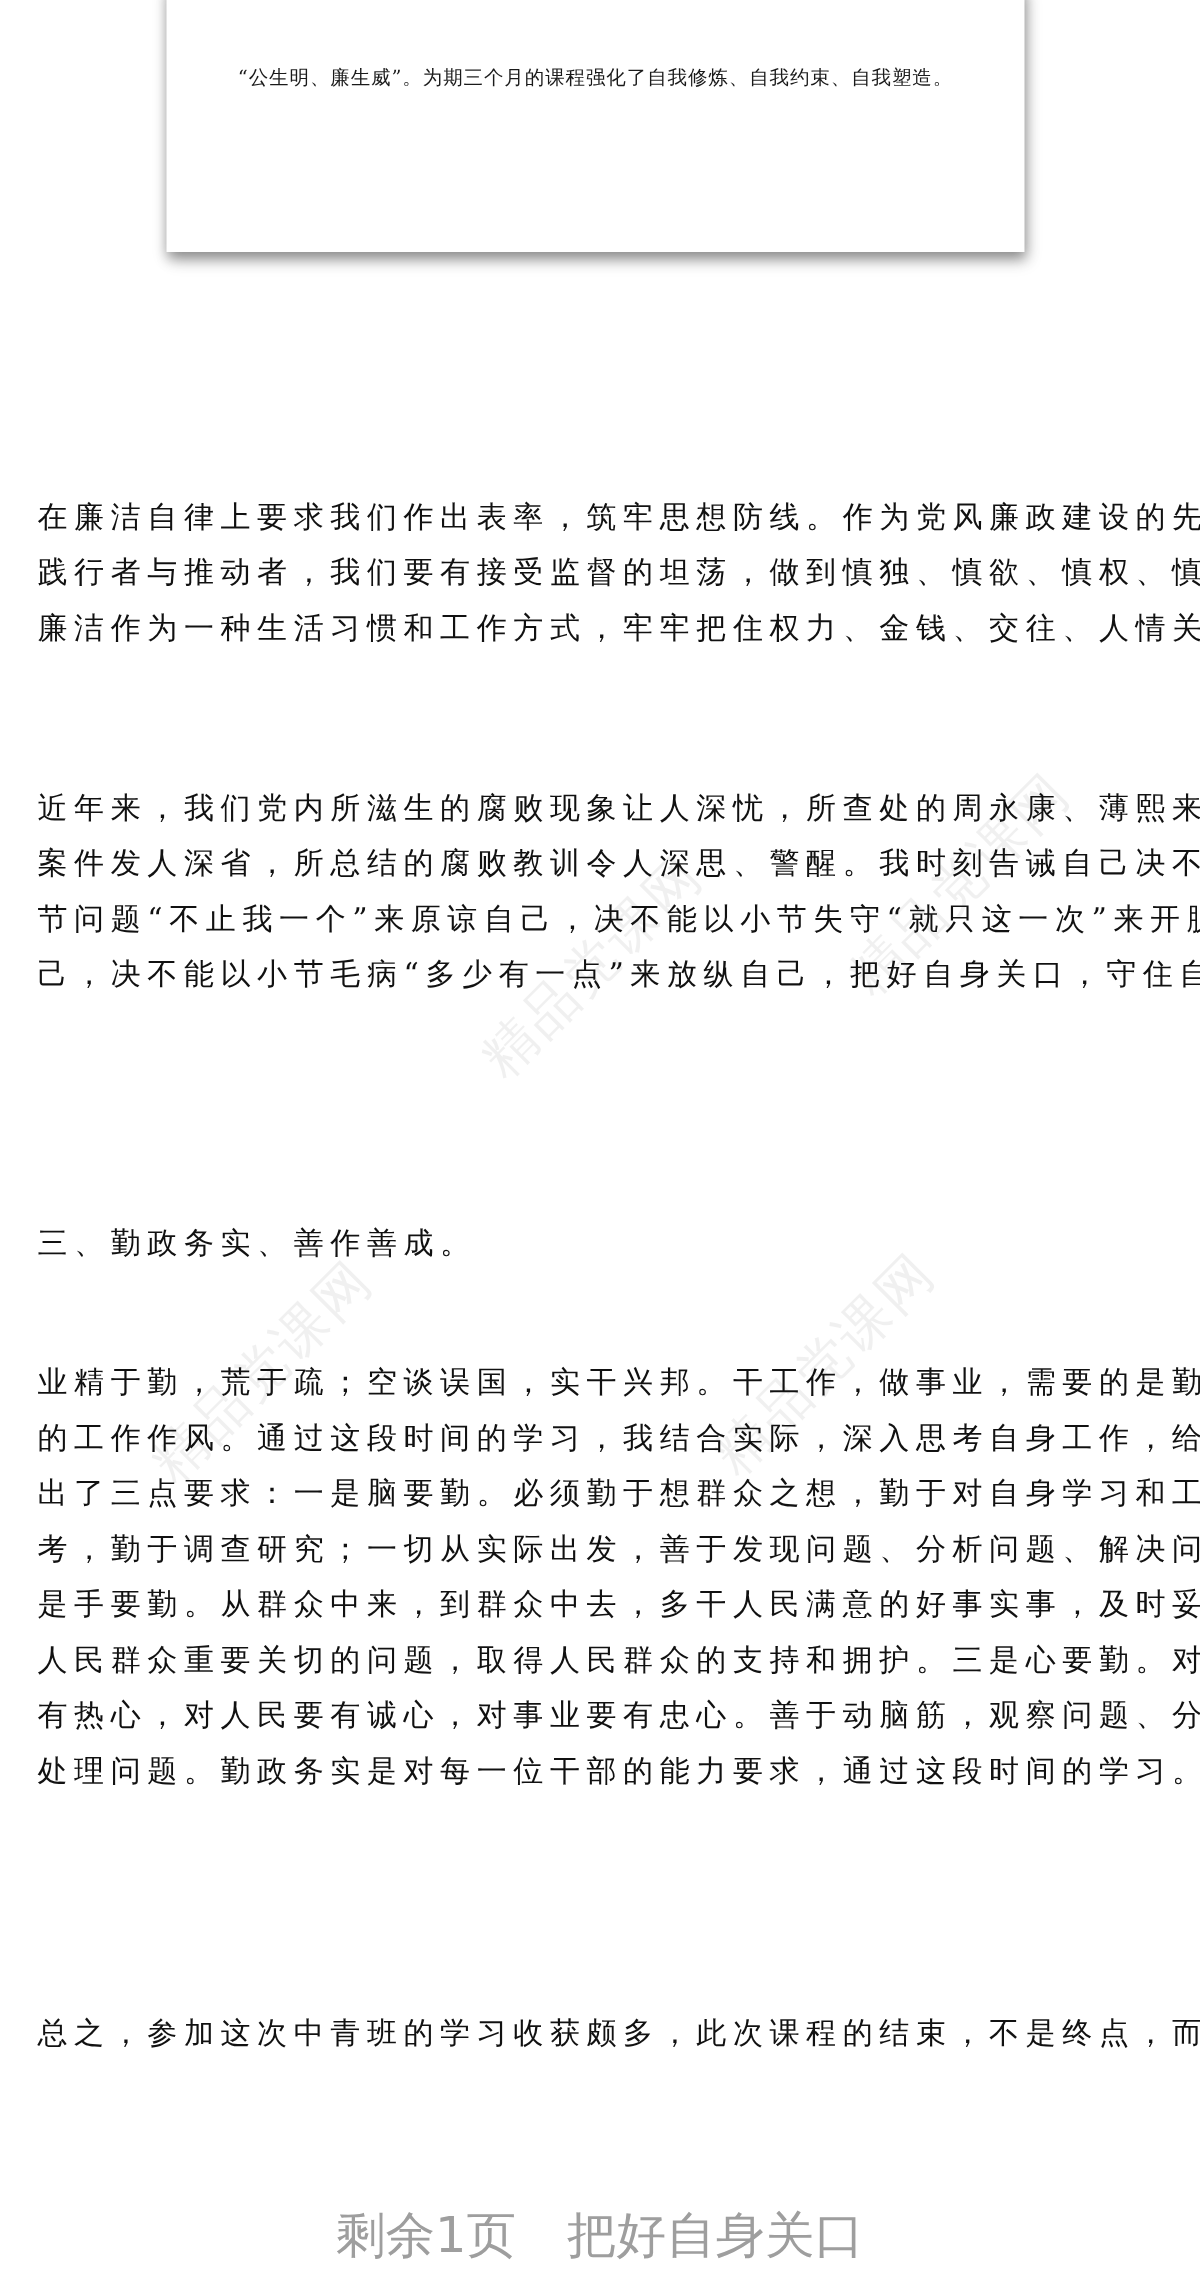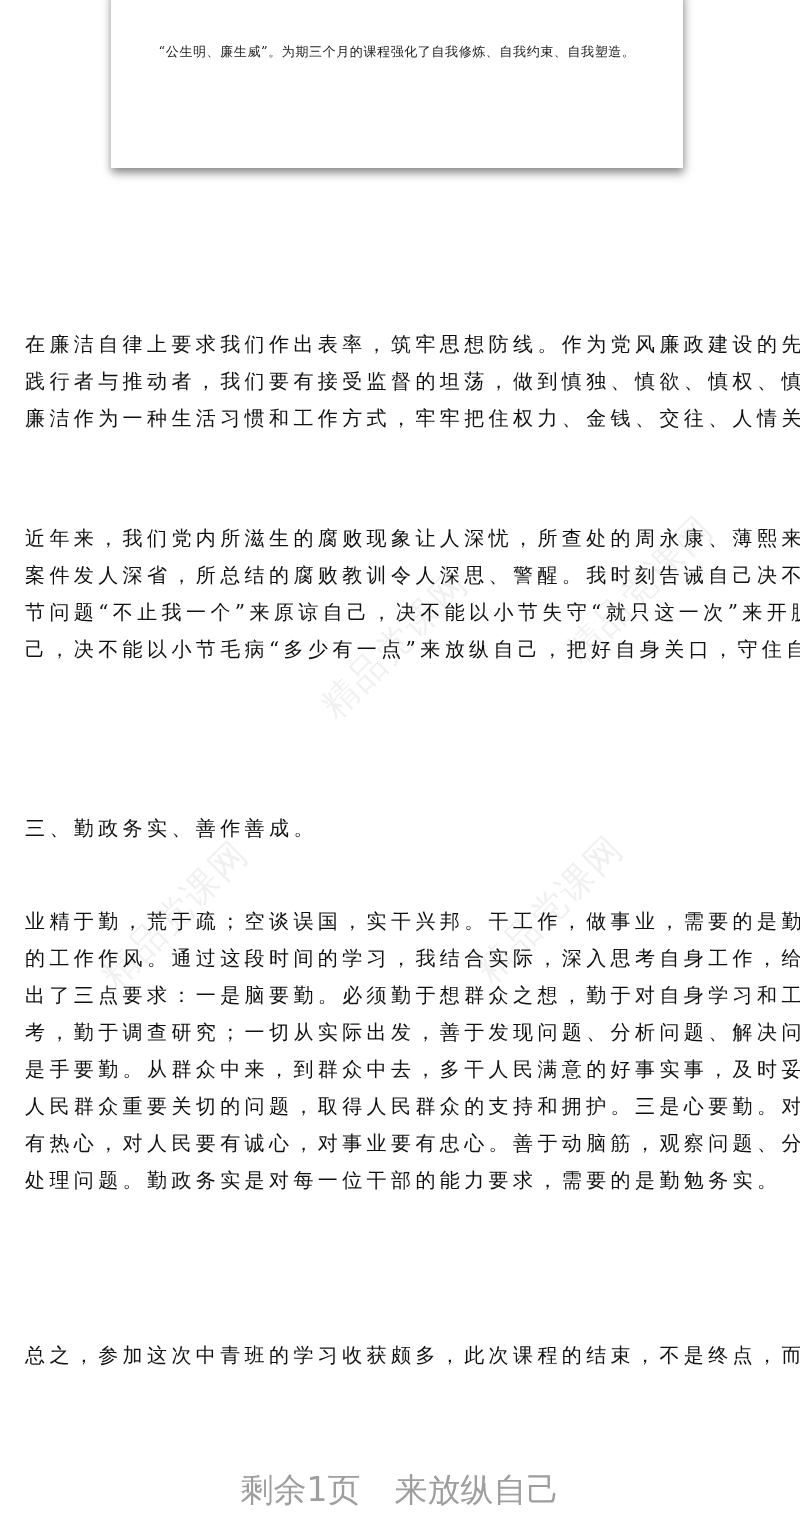--- a/index.html
+++ b/index.html
@@ -73,23 +73,23 @@
   </div>
 
   <div class="para" style="top:903px;">
     <span class="line">业精于勤，荒于疏；空谈误国，实干兴邦。干工作，做事业，需要的是勤勉务实</span>
     <span class="line">的工作作风。通过这段时间的学习，我结合实际，深入思考自身工作，给自己提</span>
     <span class="line">出了三点要求：一是脑要勤。必须勤于想群众之想，勤于对自身学习和工作的思</span>
     <span class="line">考，勤于调查研究；一切从实际出发，善于发现问题、分析问题、解决问题。二</span>
     <span class="line">是手要勤。从群众中来，到群众中去，多干人民满意的好事实事，及时妥善解决</span>
     <span class="line">人民群众重要关切的问题，取得人民群众的支持和拥护。三是心要勤。对工作要</span>
     <span class="line">有热心，对人民要有诚心，对事业要有忠心。善于动脑筋，观察问题、分析问题、</span>
-    <span class="line">处理问题。勤政务实是对每一位干部的能力要求，需要的是勤勉务实。</span>
+    <span class="line">处理问题。勤政务实是对每一位干部的能力要求，通过这段时间的学习。</span>
   </div>
 
   <div class="para" style="top:1337px;">
     <span class="line">总之，参加这次中青班的学习收获颇多，此次课程的结束，不是终点，而是站立</span>
   </div>
 </div>
 
 <div class="more-banner">
-  <span>剩余1页</span><span class="gap"></span><span>来放纵自己</span>
+  <span>剩余1页</span><span class="gap"></span><span>把好自身关口</span>
 </div>
 
 </body></html>

